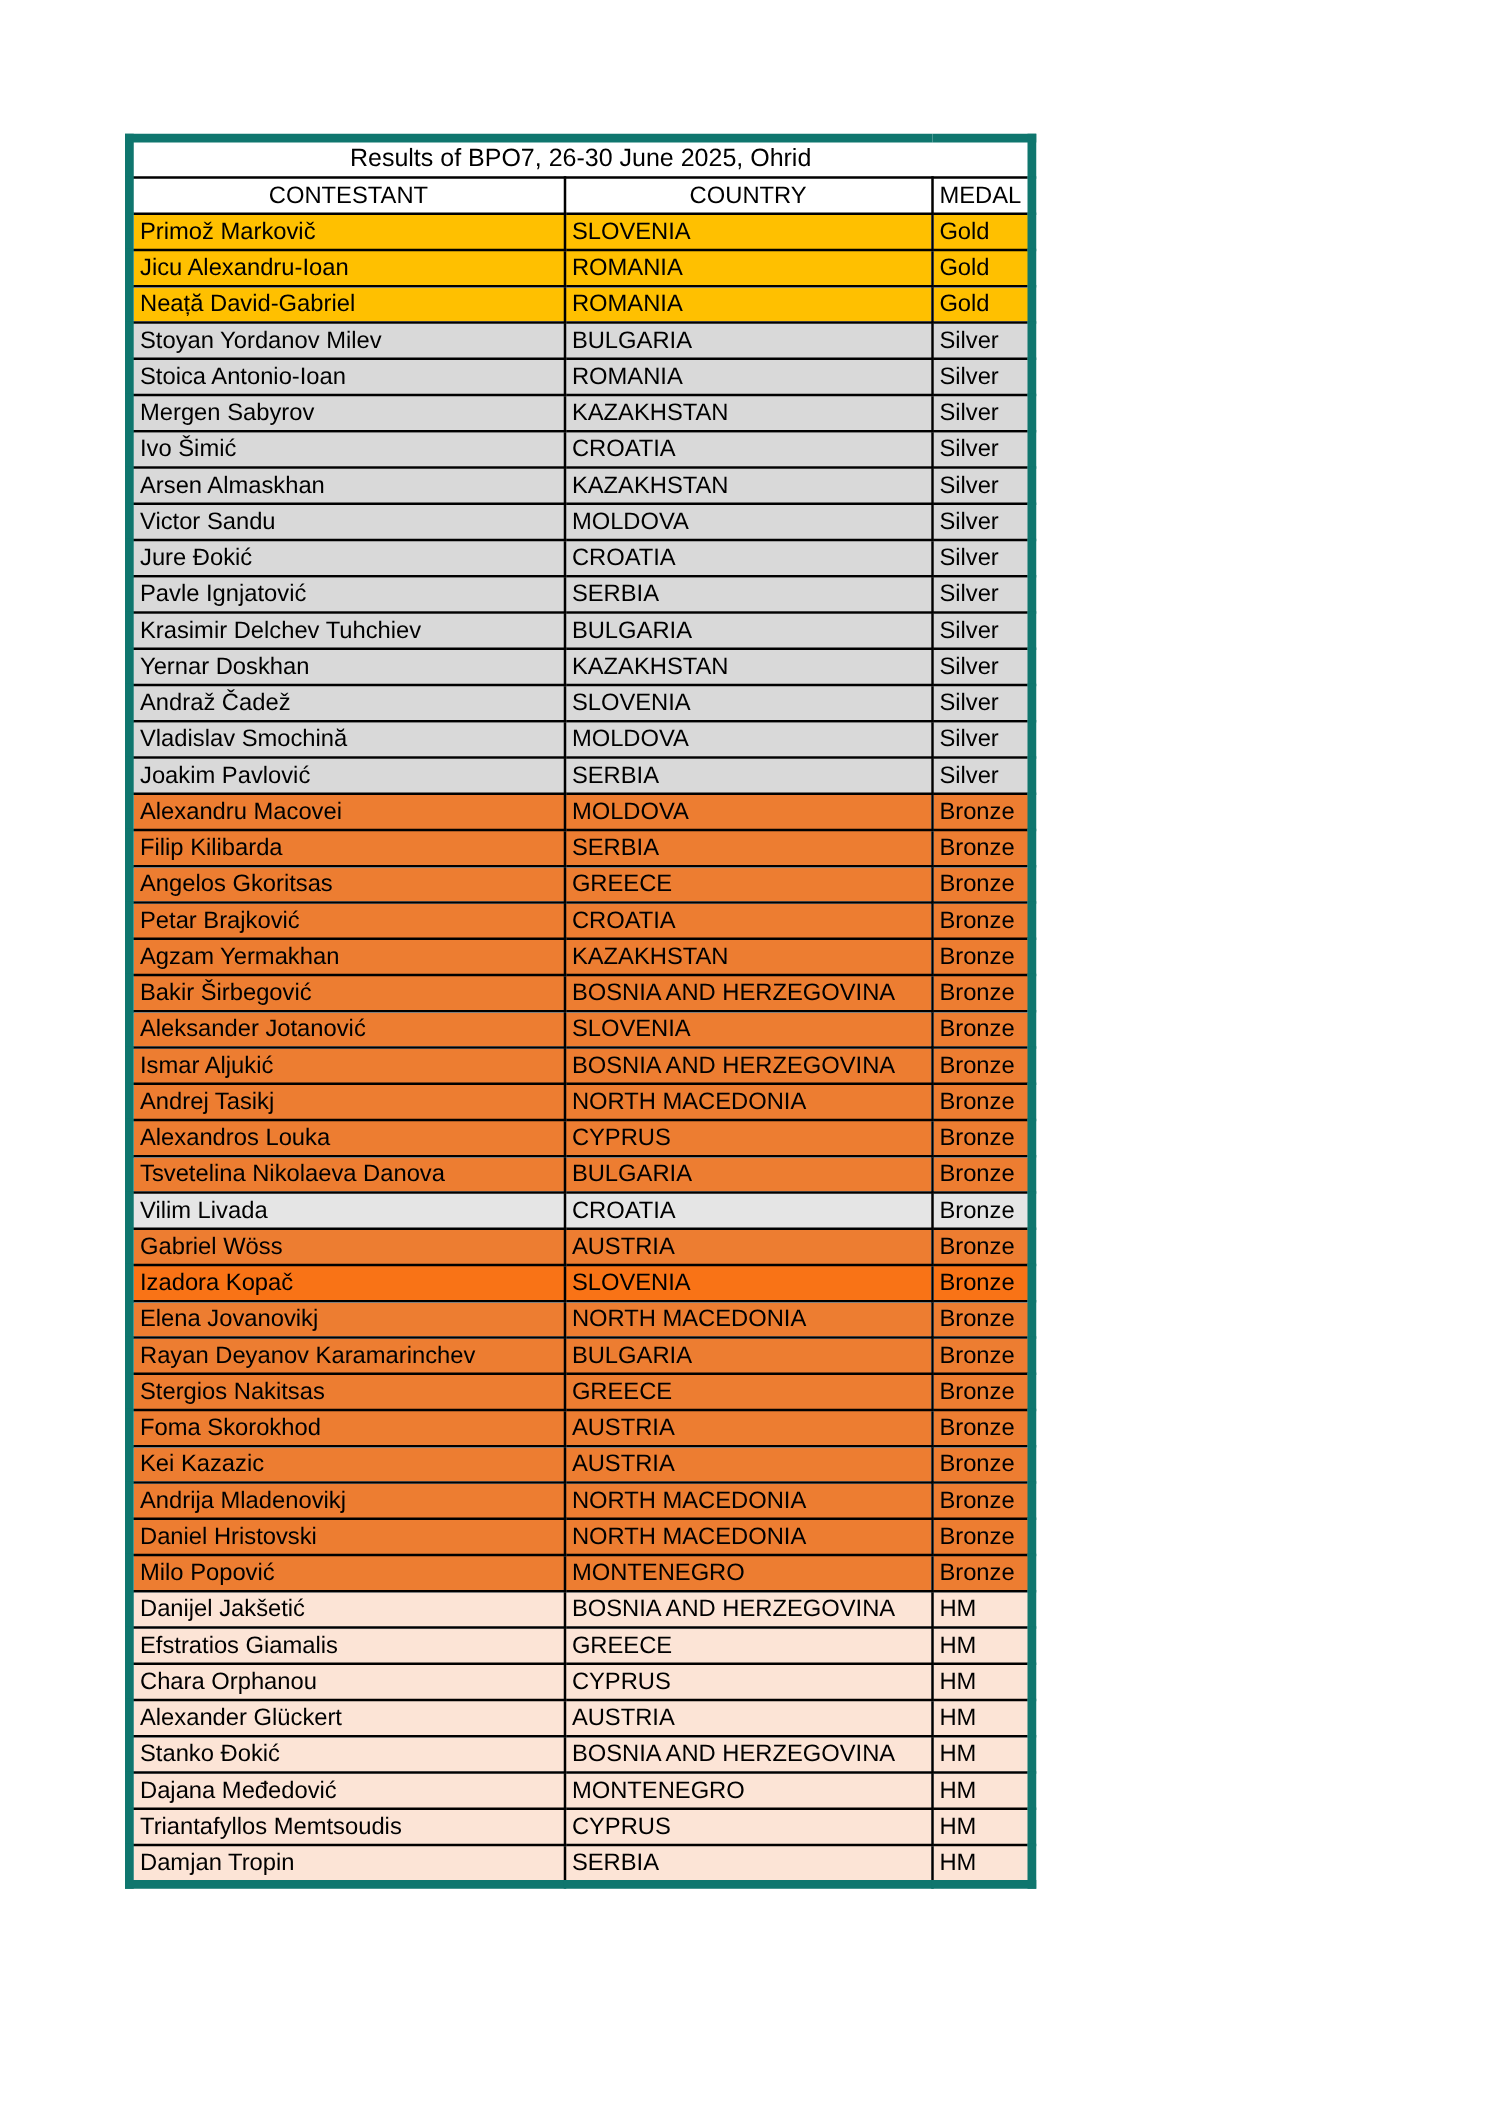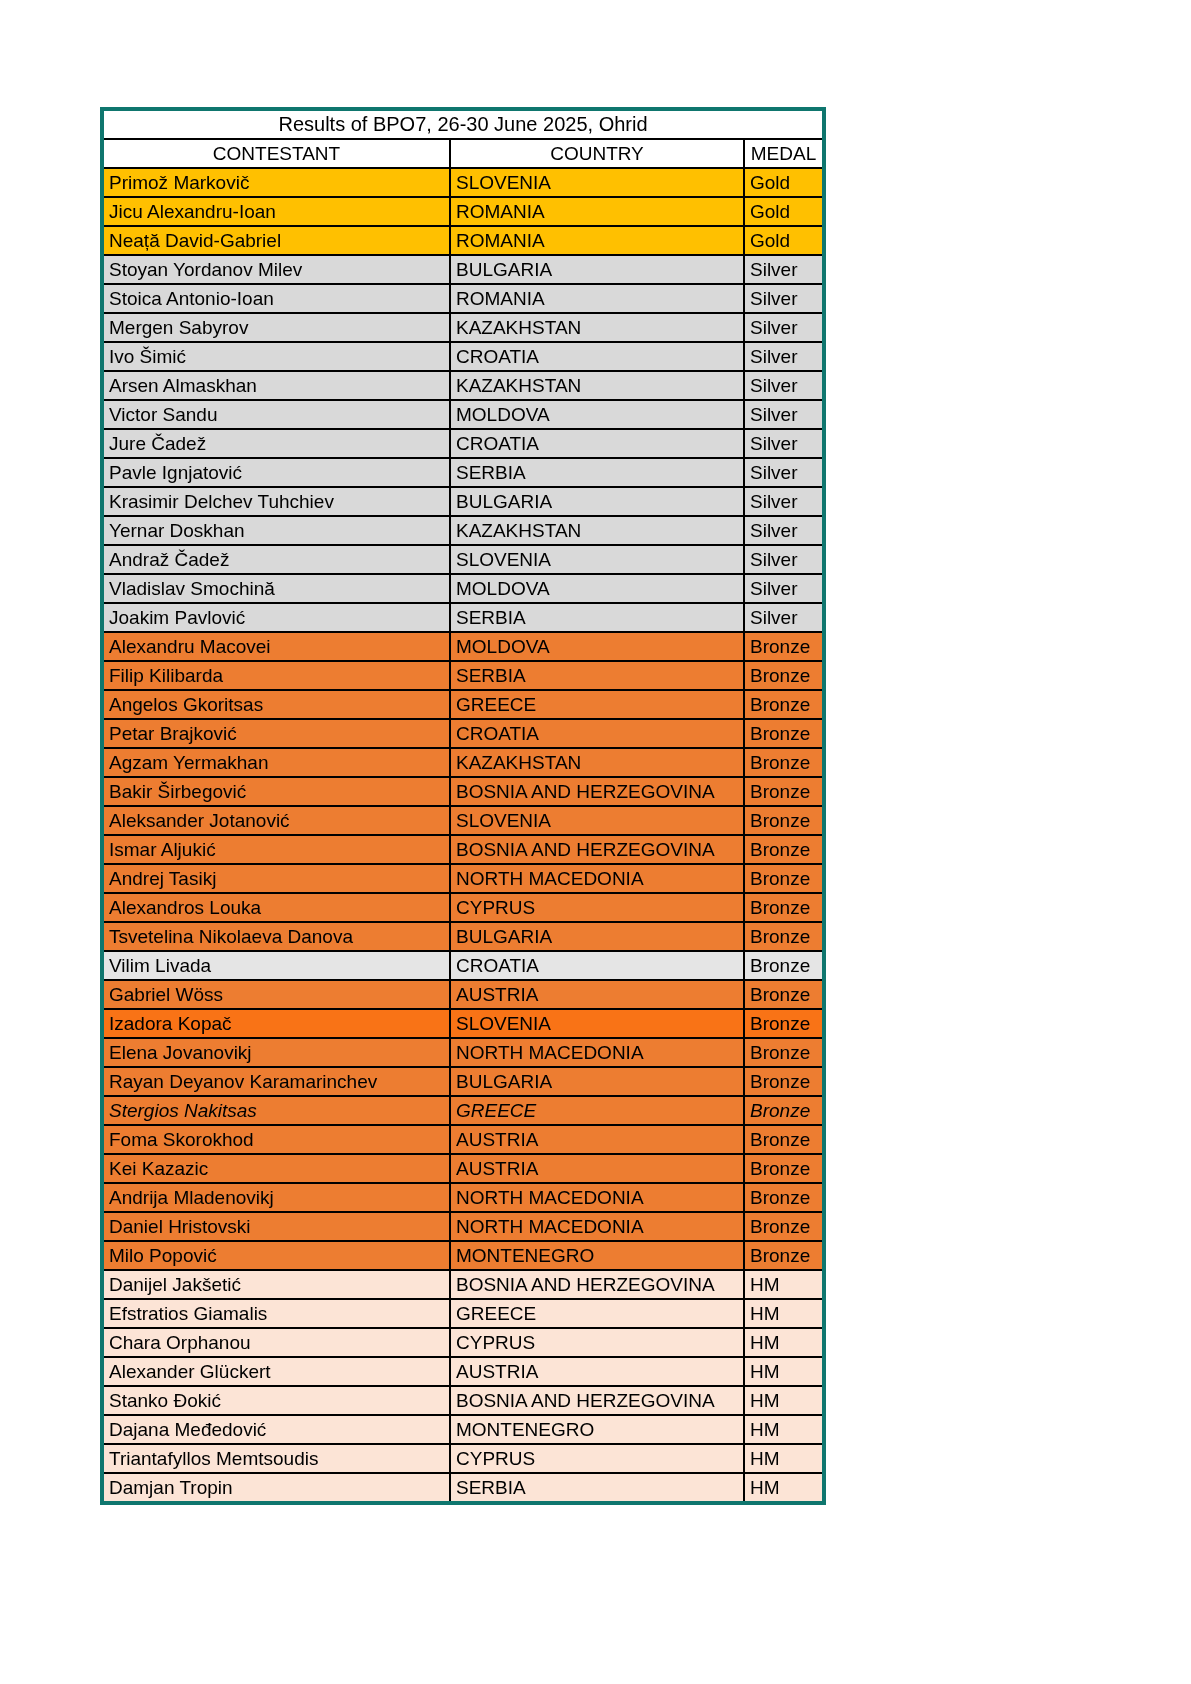--- a/index.html
+++ b/index.html
@@ -16,21 +16,21 @@
   }
   .sheet {
     position: absolute;
     left: 100px;
     top: 107px;
   }
   table.results {
     border-collapse: collapse;
     table-layout: fixed;
     width: 722px;
-    border: 4px solid #0f766e;
+    border: 7px solid #0f766e;
     font-family: "Liberation Sans", sans-serif;
     font-size: 19px;
   }
   col.c-contestant { width: 348px; }
   col.c-country    { width: 294px; }
   col.c-medal      { width: 80px;  }
   td, th {
     border: 2px solid #000;
     height: 27px;
     padding: 0 2px 0 5px;
@@ -113,21 +113,21 @@
           <td class="cell-contestant">Arsen Almaskhan</td>
           <td class="cell-country">KAZAKHSTAN</td>
           <td class="cell-medal">Silver</td>
         </tr>
         <tr style="background: rgb(217, 217, 217);">
           <td class="cell-contestant">Victor Sandu</td>
           <td class="cell-country">MOLDOVA</td>
           <td class="cell-medal">Silver</td>
         </tr>
         <tr style="background: rgb(217, 217, 217);">
-          <td class="cell-contestant">Jure Čadež</td>
+          <td class="cell-contestant">Jure Đokić</td>
           <td class="cell-country">CROATIA</td>
           <td class="cell-medal">Silver</td>
         </tr>
         <tr style="background: rgb(217, 217, 217);">
           <td class="cell-contestant">Pavle Ignjatović</td>
           <td class="cell-country">SERBIA</td>
           <td class="cell-medal">Silver</td>
         </tr>
         <tr style="background: rgb(217, 217, 217);">
           <td class="cell-contestant">Krasimir Delchev Tuhchiev</td>
@@ -227,21 +227,21 @@
         <tr style="background: rgb(237, 125, 49);">
           <td class="cell-contestant">Elena Jovanovikj</td>
           <td class="cell-country">NORTH MACEDONIA</td>
           <td class="cell-medal">Bronze</td>
         </tr>
         <tr style="background: rgb(237, 125, 49);">
           <td class="cell-contestant">Rayan Deyanov Karamarinchev</td>
           <td class="cell-country">BULGARIA</td>
           <td class="cell-medal">Bronze</td>
         </tr>
-        <tr style="background: rgb(237, 125, 49); font-style: italic;">
+        <tr style="background: rgb(237, 125, 49);">
           <td class="cell-contestant">Stergios Nakitsas</td>
           <td class="cell-country">GREECE</td>
           <td class="cell-medal">Bronze</td>
         </tr>
         <tr style="background: rgb(237, 125, 49);">
           <td class="cell-contestant">Foma Skorokhod</td>
           <td class="cell-country">AUSTRIA</td>
           <td class="cell-medal">Bronze</td>
         </tr>
         <tr style="background: rgb(237, 125, 49);">

